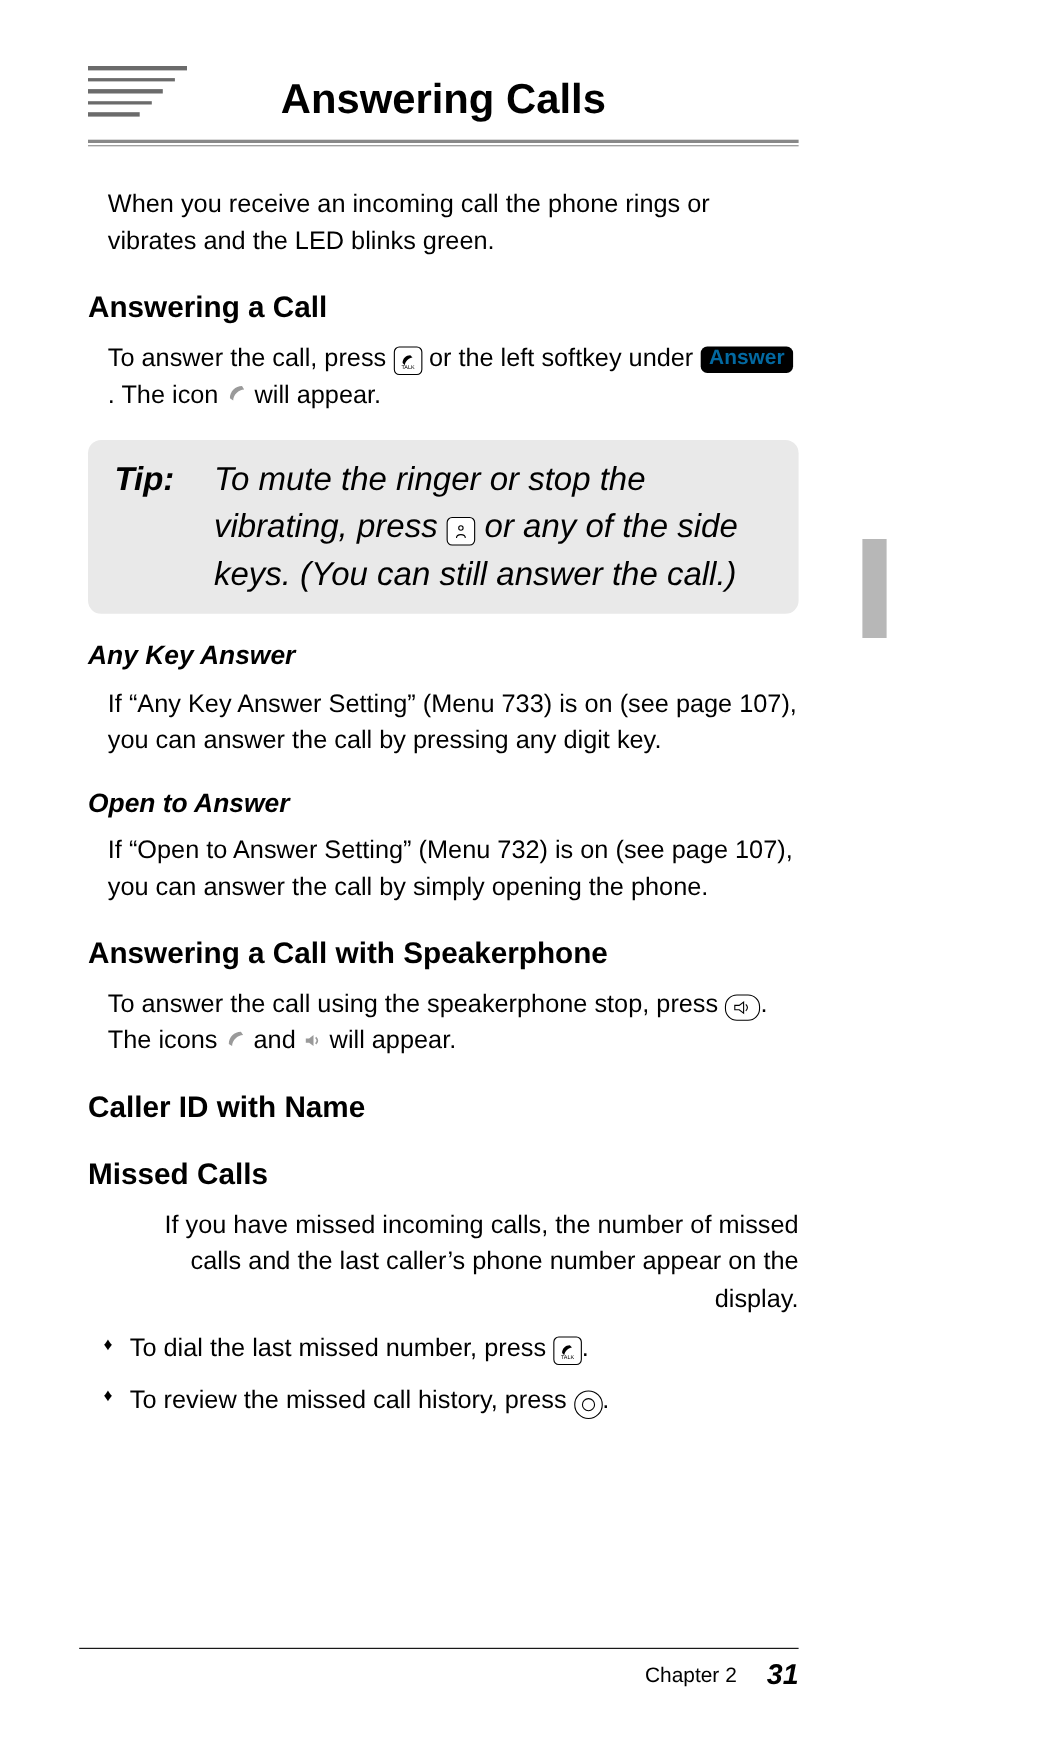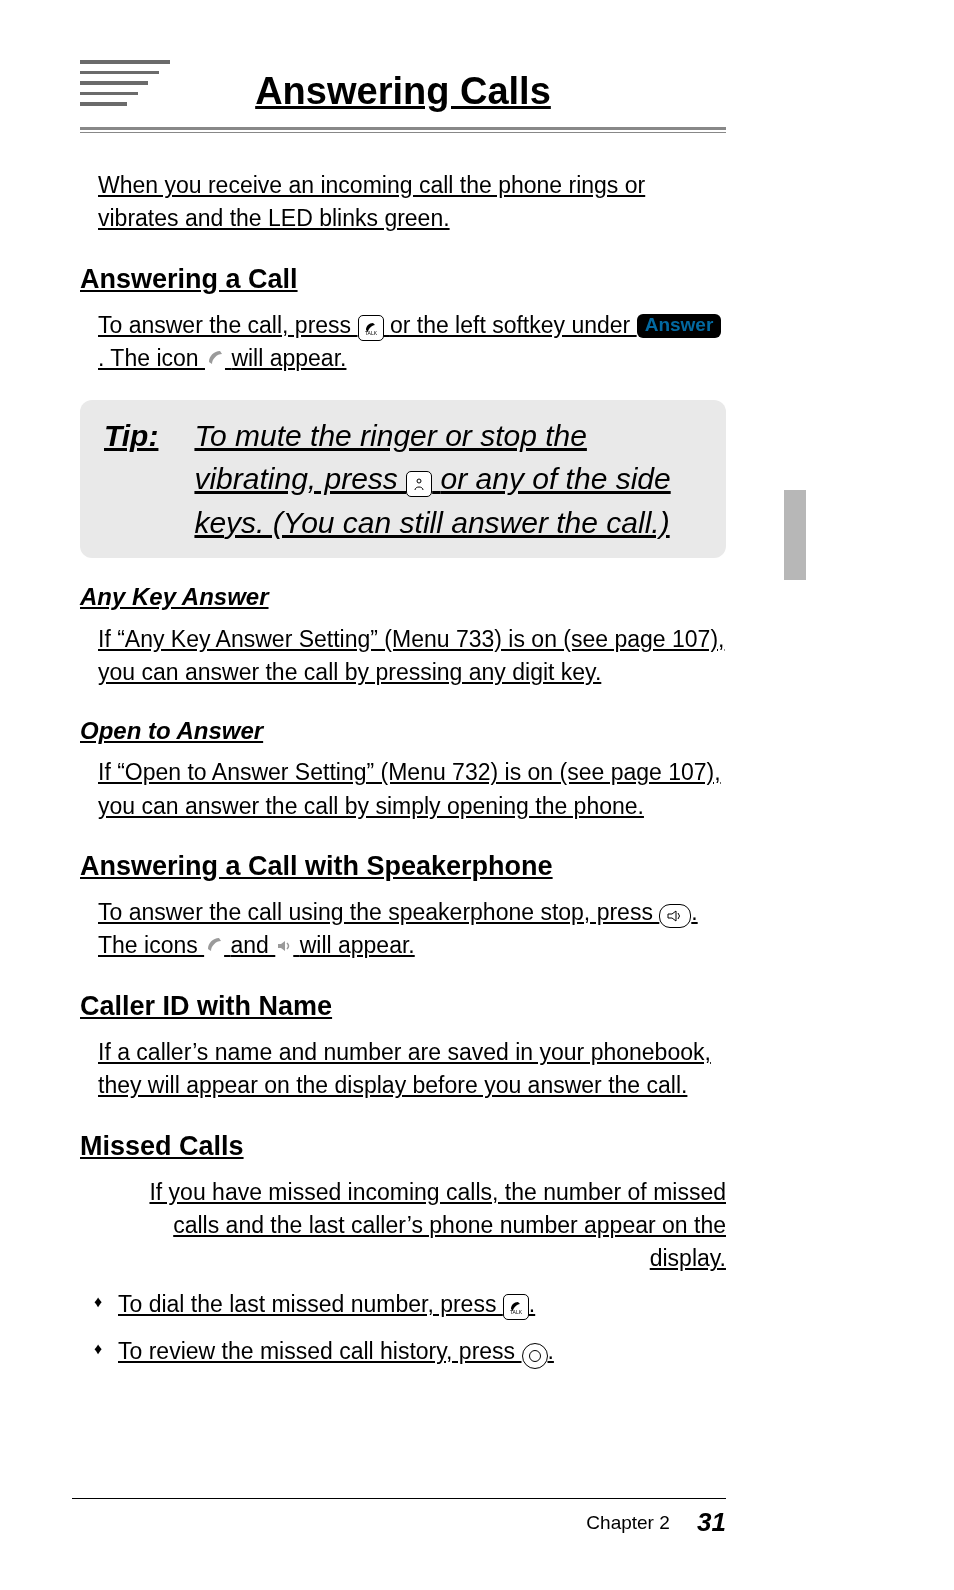--- a/index.html
+++ b/index.html
@@ -9,21 +9,20 @@
     font-family: Helvetica, Arial, sans-serif;
     color: #000;
   }
   .page {
     width: 806px;
     height: 1590px;
     box-sizing: border-box;
     padding: 70px 80px 50px 80px;
     position: relative;
     background: #fff;
-    text-decoration: underline;
   }
   .page-tab {
     position: absolute;
     right: 0;
     top: 490px;
     width: 22px;
     height: 90px;
     background: #b7b7b7;
   }
   .header {
@@ -264,21 +263,20 @@
       <span class="glyph-speaker">
         <svg width="18" height="18" viewBox="0 0 18 18">
             <path d="M3 7 L6 7 L10 4 L10 14 L6 11 L3 11 Z" fill="#9a9a9a"></path>
             <path d="M12 6 Q15 9 12 12" fill="none" stroke="#9a9a9a" stroke-width="1.5"></path>
           </svg>
       </span>
       <span> will appear.</span>
     </p>
 
     <h2 class="section">Caller ID with Name</h2>
-    <p class="para">If a caller’s name and number are saved in your phonebook, they will appear on the display before you answer the call.</p>
 
     <h2 class="section">Missed Calls</h2>
     <p class="para" style="margin-bottom:12px;text-align:right;">If you have missed incoming calls, the number of missed calls and the last caller’s phone number appear on the display.</p>
     <ul class="diamond">
       <li>
         <span>To dial the last missed number, press </span>
         <span class="key-box">
           <svg width="16" height="16" viewBox="0 0 16 16">
               <path d="M3 10 C3 6 6 3 10 3 L12 5 C9 5 5 9 5 12 Z" fill="#000"></path>
               <text x="8" y="15" font-size="5" text-anchor="middle" font-family="Arial">TALK</text>

